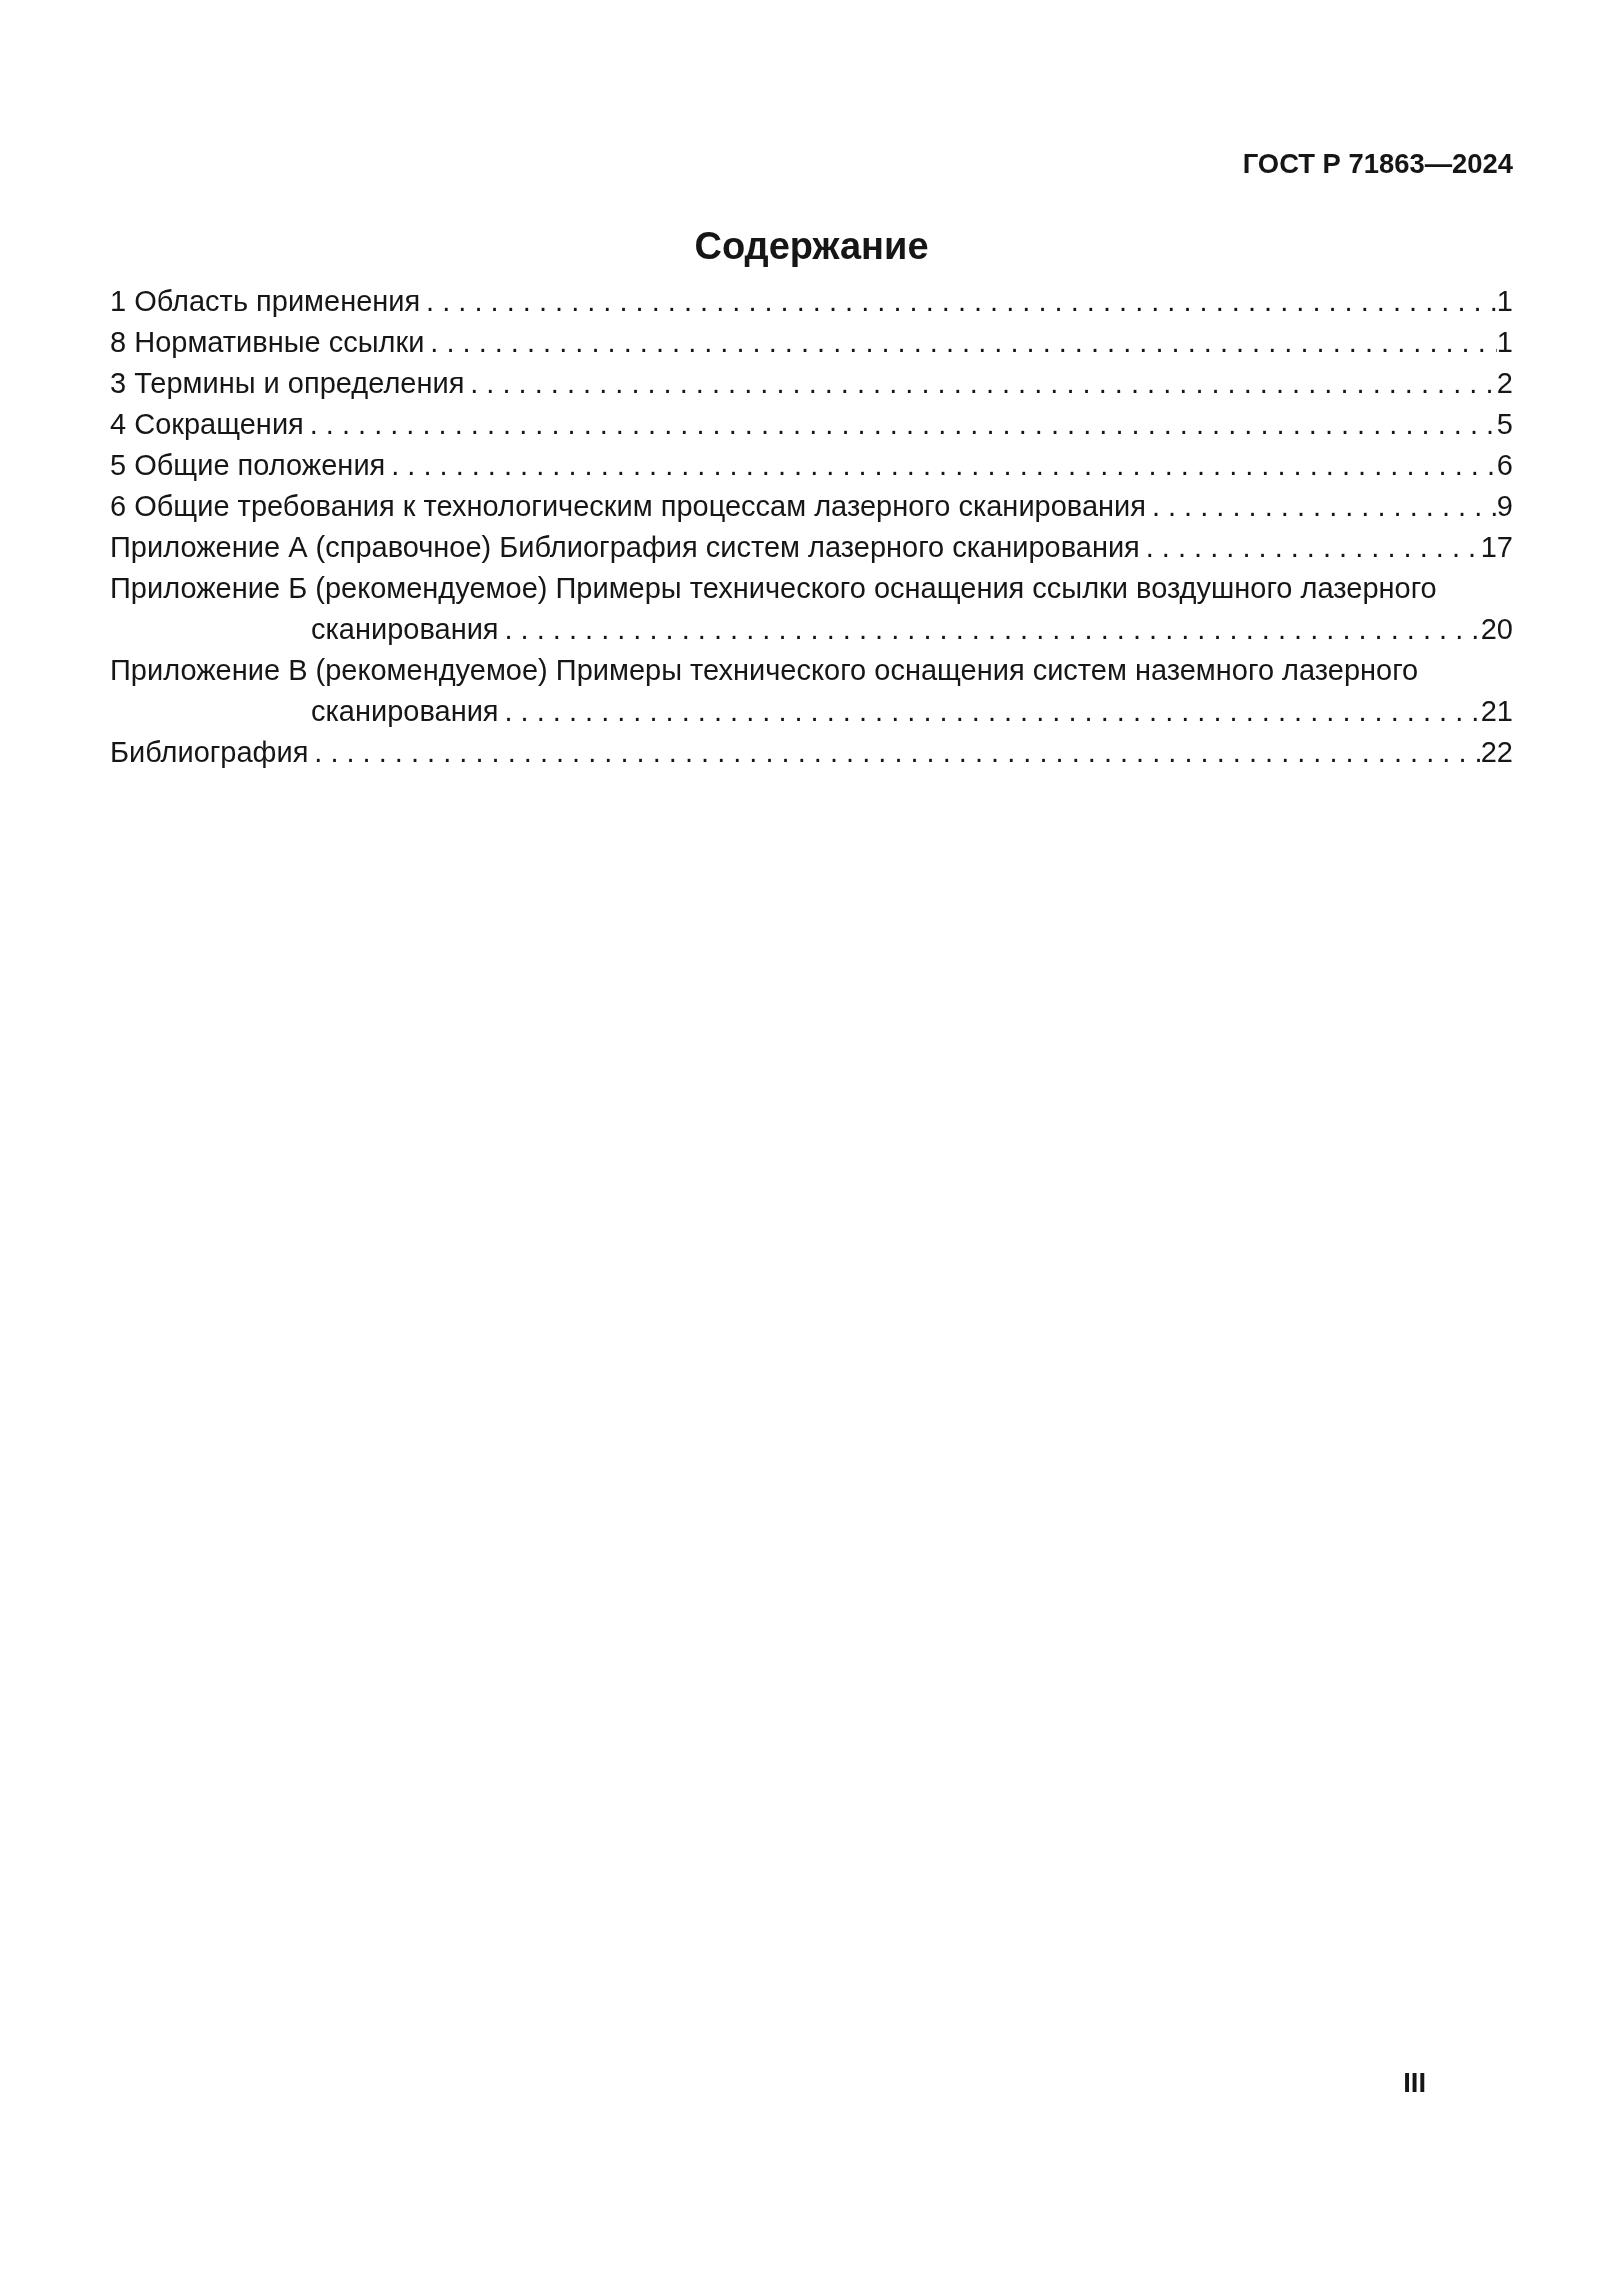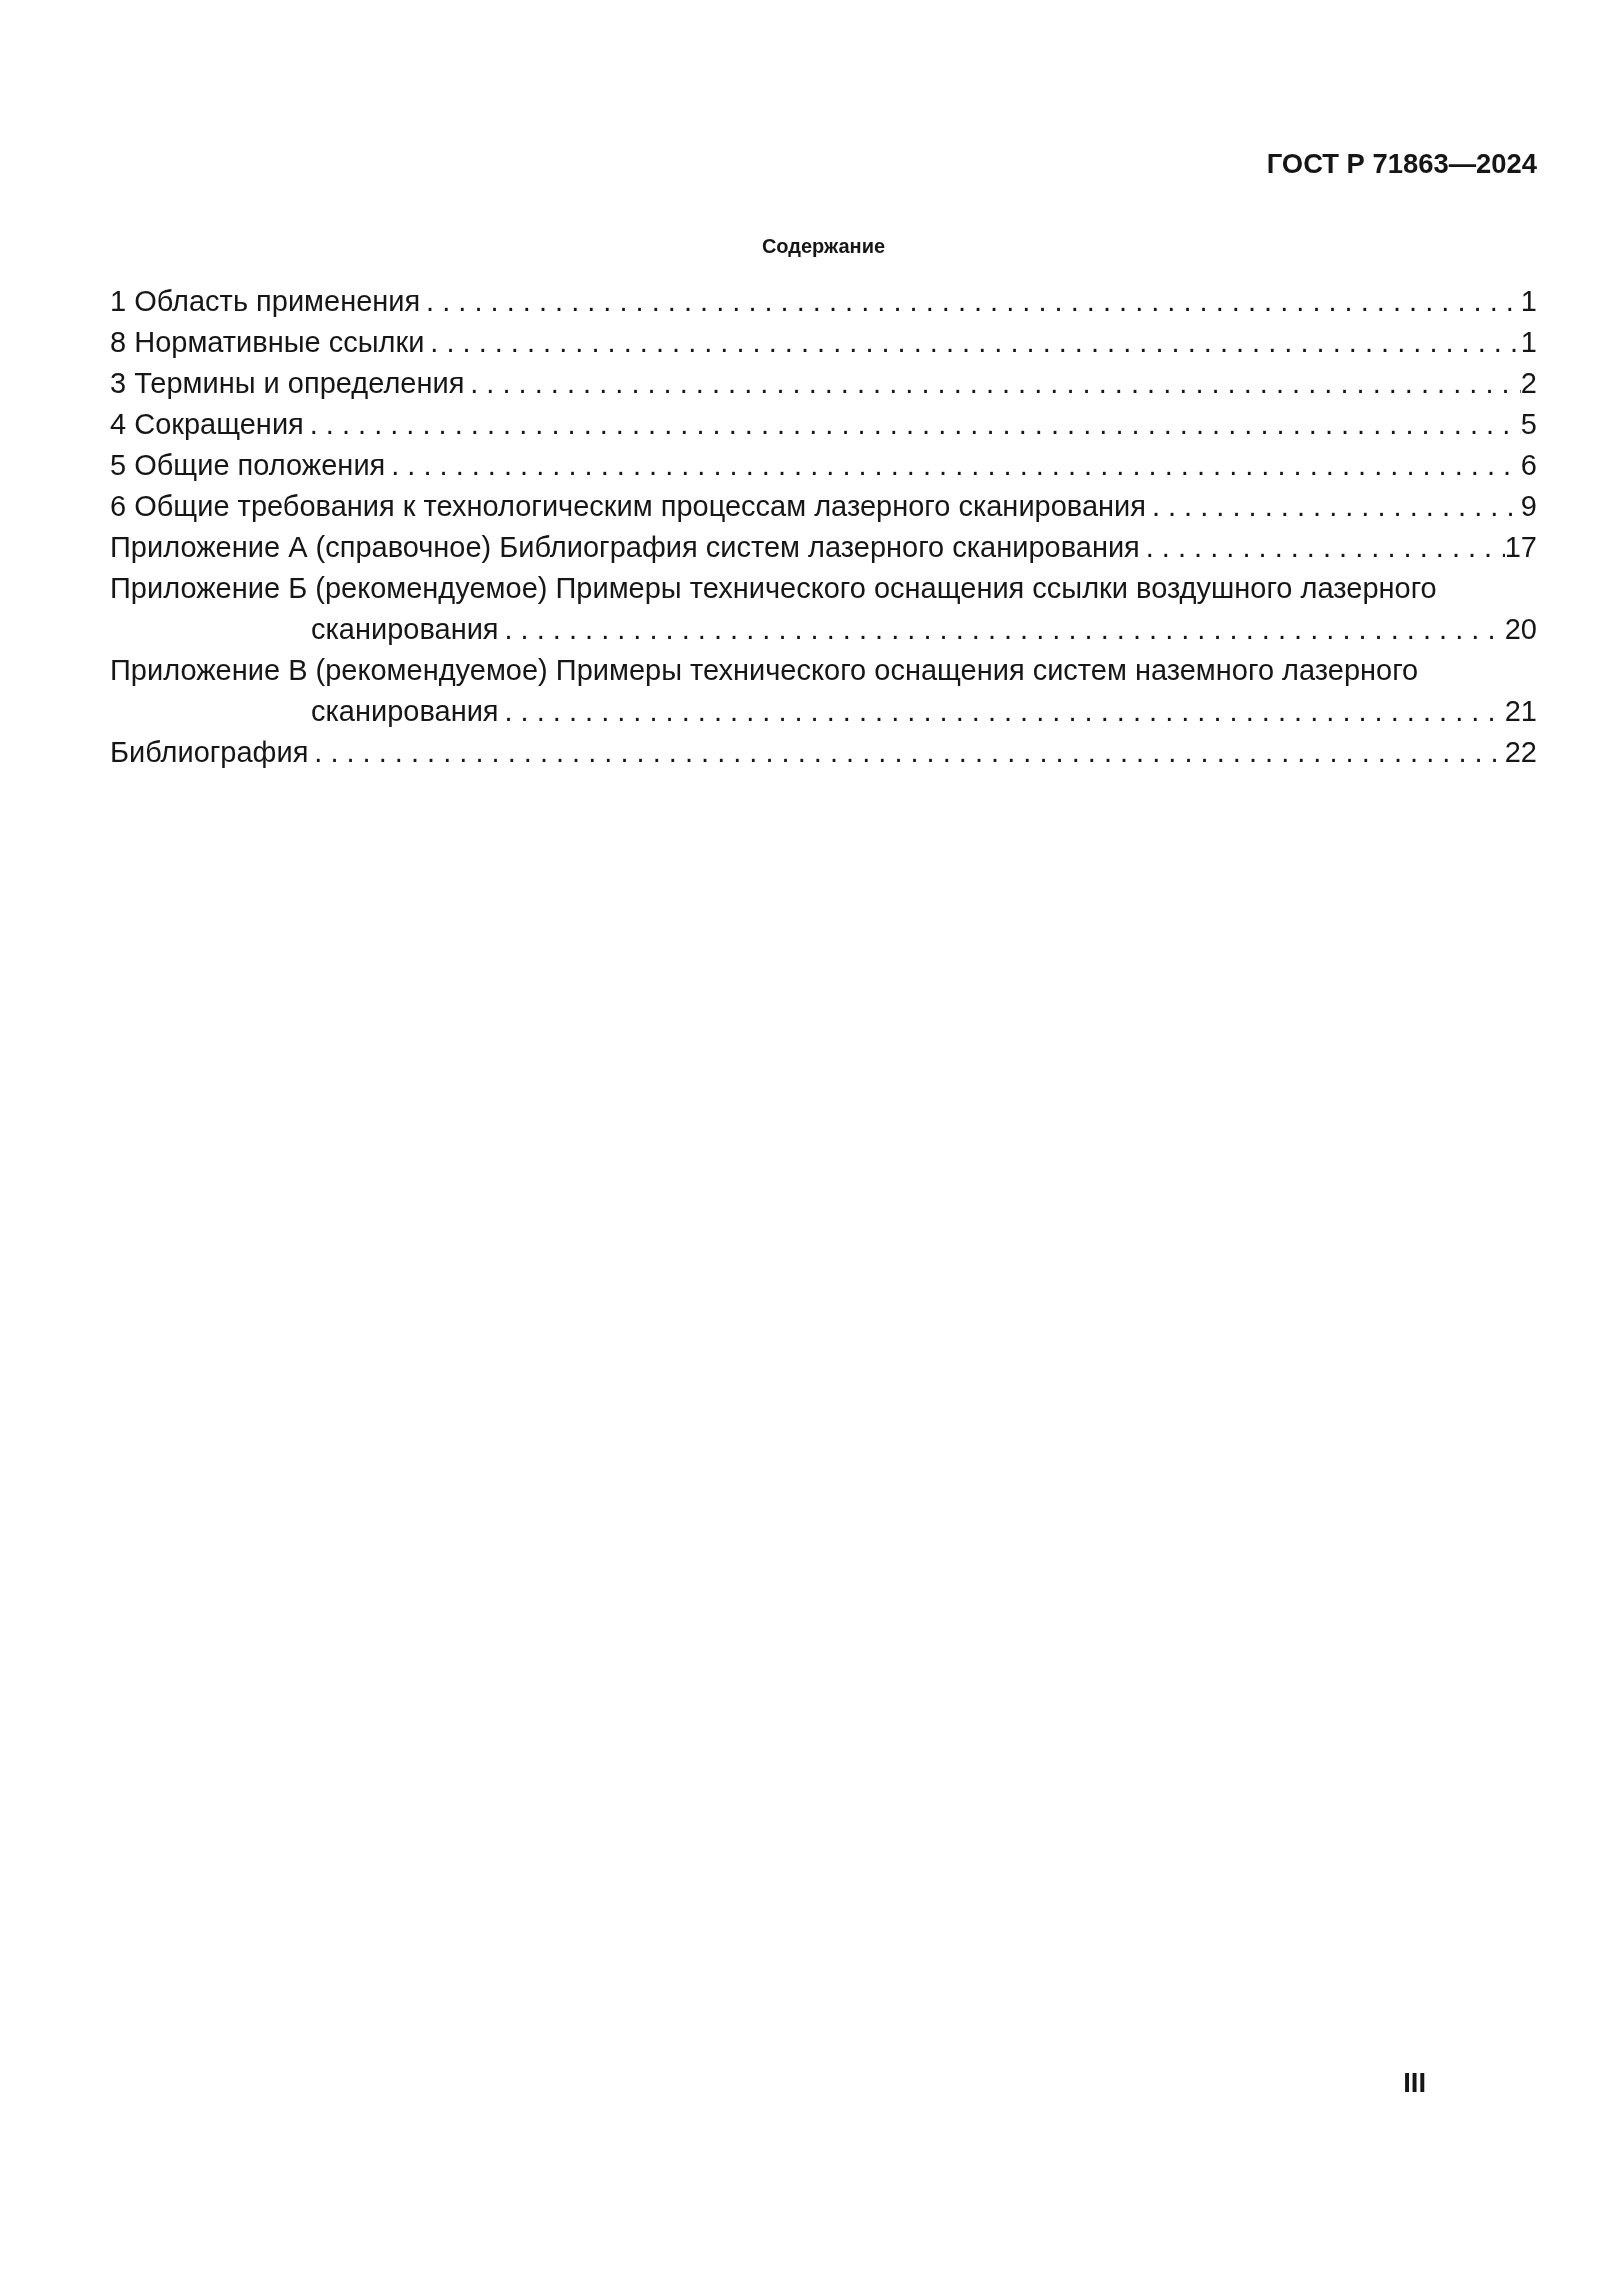--- a/index.html
+++ b/index.html
@@ -8,35 +8,35 @@
     height: 2293px;
     background: #ffffff;
     font-family: "Liberation Sans", sans-serif;
     color: #161616;
     position: relative;
     overflow: hidden;
   }
   .page {
     position: absolute;
     inset: 0;
-    padding: 0 84px 0 110px;
+    padding: 0 108px 0 110px;
     box-sizing: border-box;
   }
   .doc-header {
     margin-top: 147px;
     text-align: right;
     font-weight: 700;
     font-size: 27.4px;
     line-height: 33px;
   }
   .doc-title {
     margin: 47px 0 0 0;
     text-align: center;
     font-weight: 700;
-    font-size: 20px;
+    font-size: 38px;
     line-height: 39px;
   }
   .toc {
     margin-top: 14.7px;
   }
   .toc-row {
     display: flex;
     align-items: flex-start;
     font-size: 29px;
     line-height: 41px;

